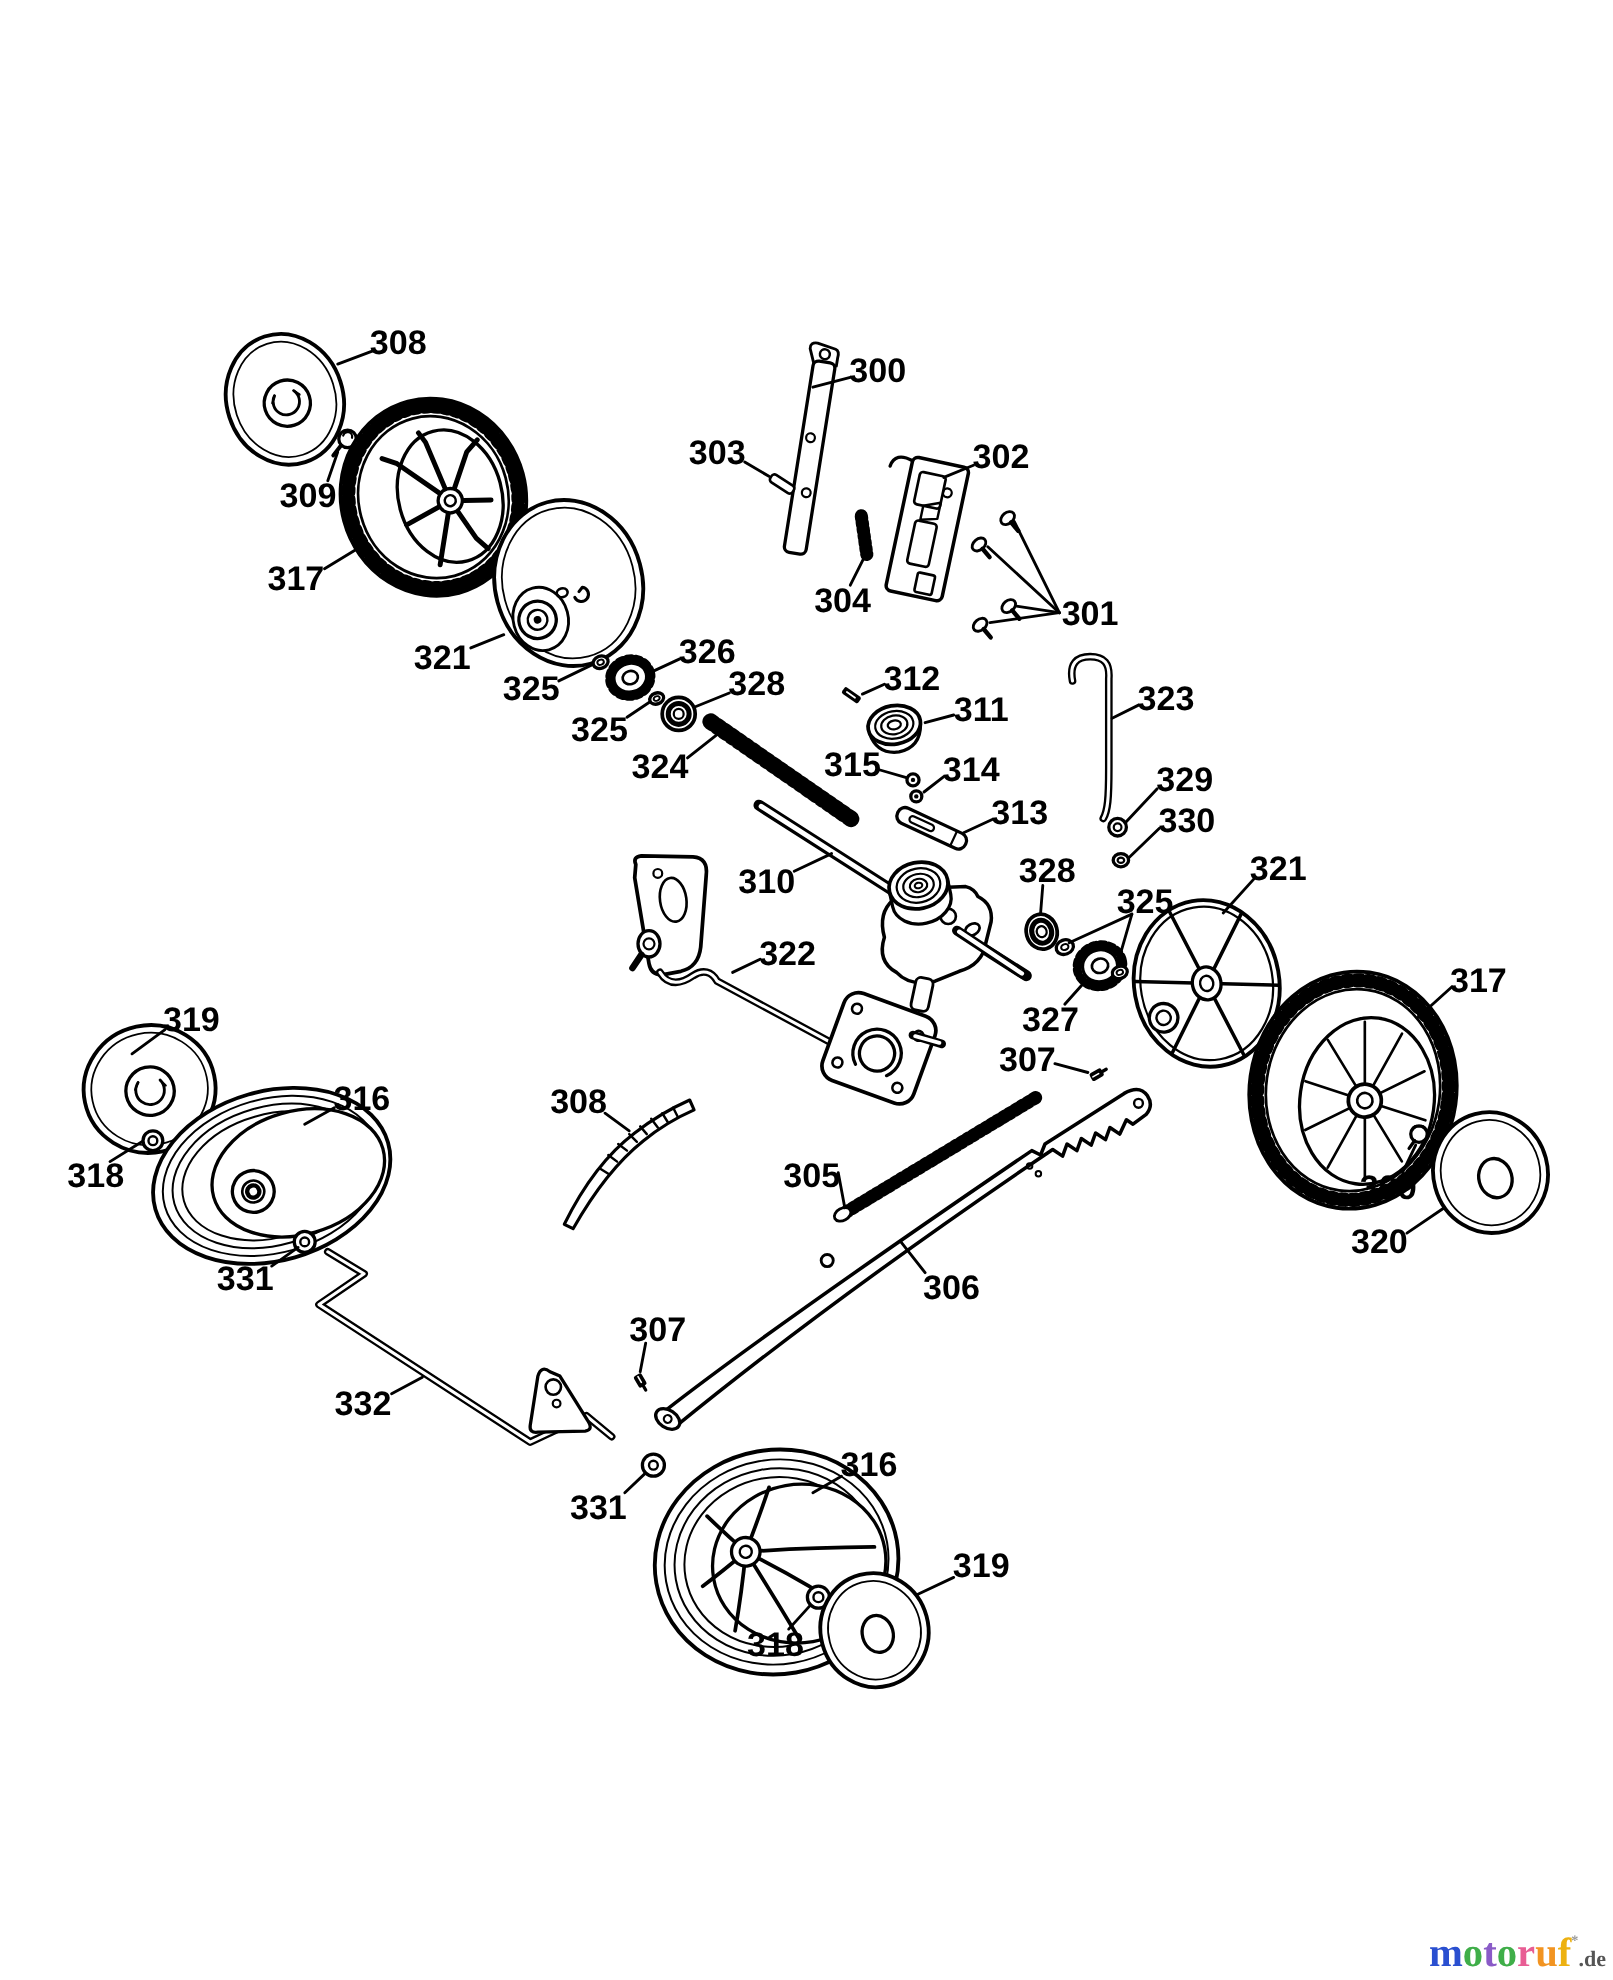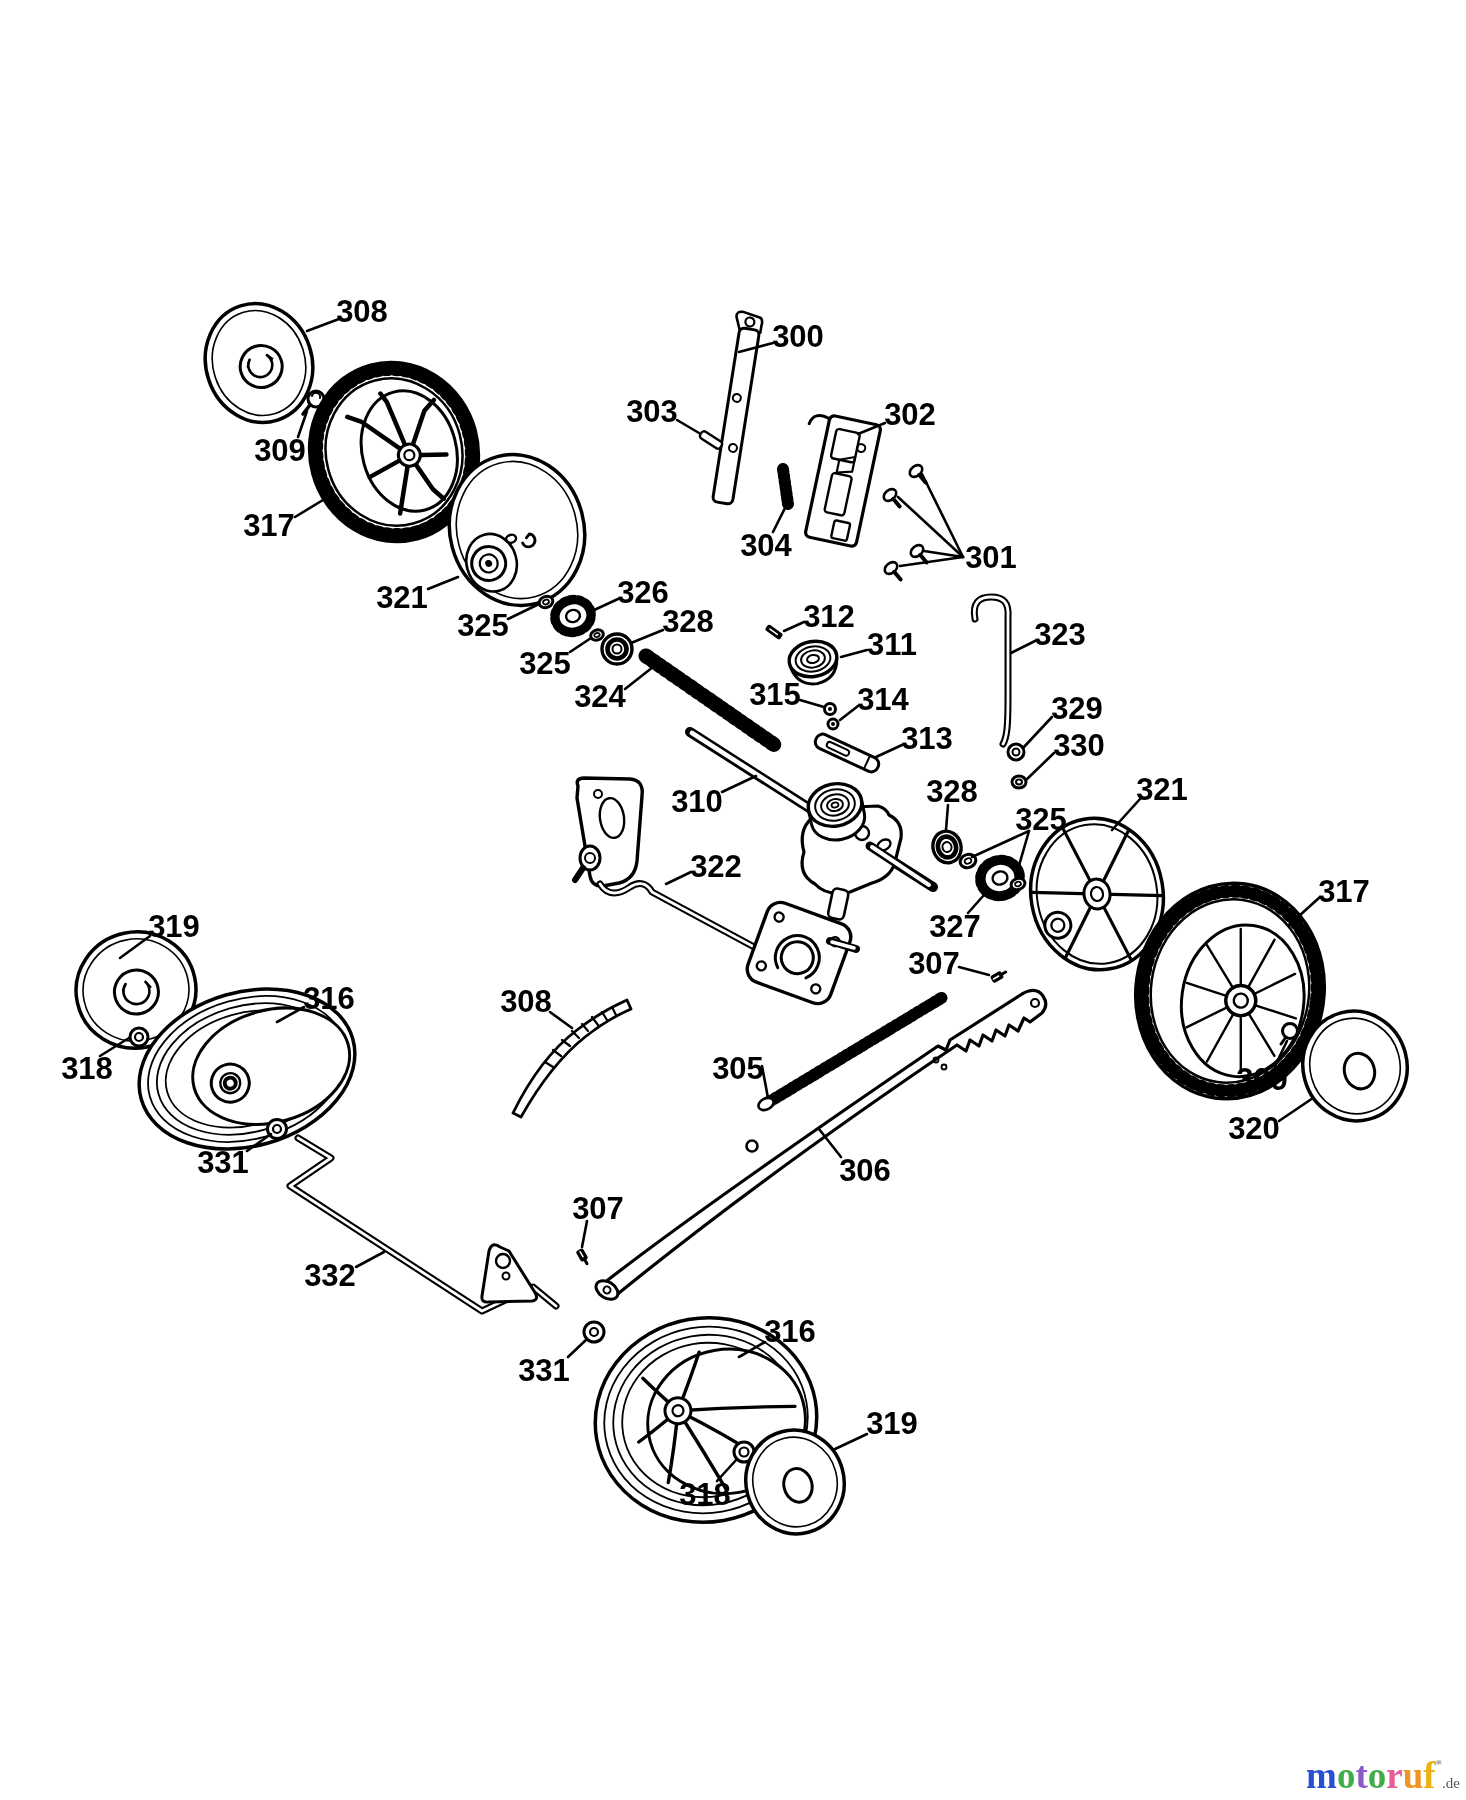--- a/index.html
+++ b/index.html
@@ -12,21 +12,21 @@
   .b{fill:#000;stroke:none;}
   .w{fill:none;stroke:#fff;stroke-linejoin:round;stroke-linecap:round;}
   .plabel{font-family:"Liberation Sans",sans-serif;font-weight:700;font-size:31px;
           fill:#000;text-anchor:middle;}
   .leader{stroke:#000;stroke-width:2.6;stroke-linecap:round;}
   
   .logo{position:absolute;right:6px;bottom:6px;font-family:"Liberation Serif",serif;
         font-weight:700;font-size:37px;line-height:1;letter-spacing:0;}
   .logo span{display:inline;}
   .logo-mark{font-size:13px;vertical-align:top;line-height:1;}
-  .logo-suffix{font-size:15px;font-weight:400;}
+  .logo-suffix{font-size:20px;font-weight:700;}
 </style>
 </head>
 <body>
 
 <div class="stage">
 
 <svg id="diagram" width="1466" height="1800" viewBox="0 0 1466 1800">
 
   <g transform="translate(259,363) rotate(-18)">
     <ellipse class="o" rx="53" ry="60" stroke-width="3.5"></ellipse>

